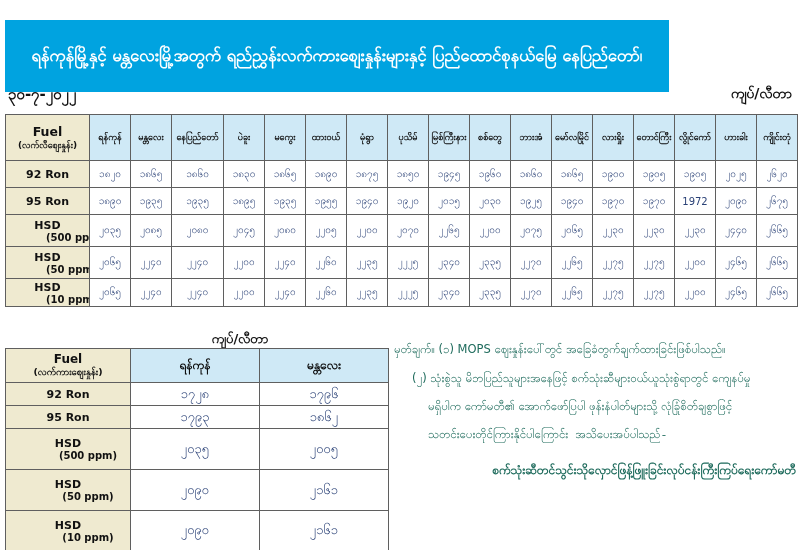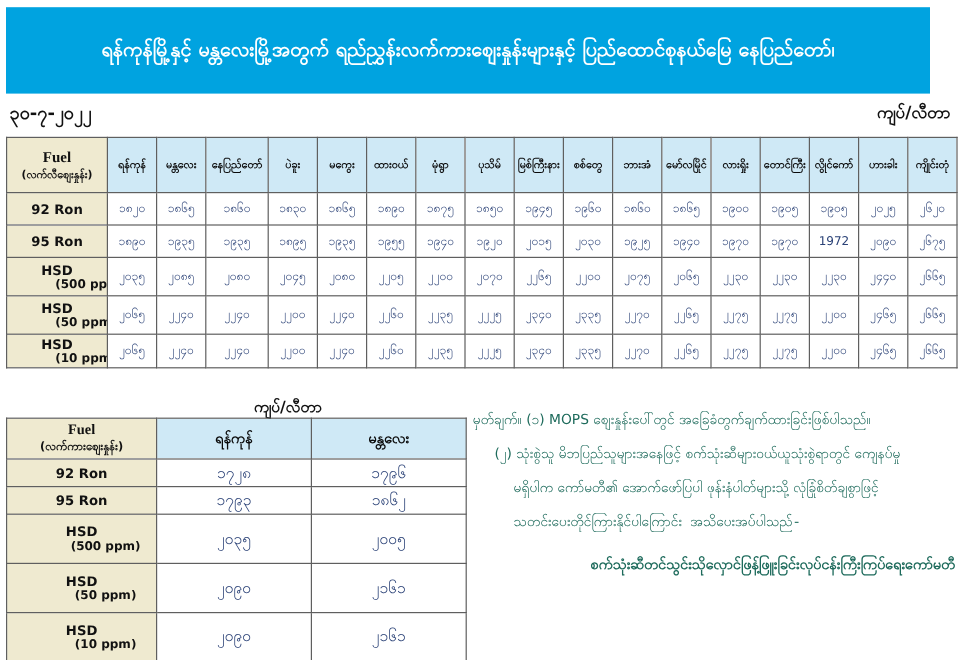--- a/index.html
+++ b/index.html
@@ -1,31 +1,31 @@
 <!DOCTYPE html>
 <html><head>
 <meta charset="utf-8">
 <style>
   html,body{margin:0;padding:0;background:#ffffff;}
   body{width:800px;height:550px;position:relative;overflow:hidden;
        font-family:"DejaVu Sans", sans-serif;color:#111;}
-  .banner{position:absolute;left:5px;top:6px;width:770px;height:72px;background:#00A3E0;
+  .banner{position:absolute;left:5px;top:20px;width:664px;height:72px;background:#00A3E0;
           color:#fff;font-weight:bold;font-size:16.5px;display:flex;flex-direction:column;
           justify-content:center;align-items:center;text-align:right;line-height:1.95;}
   .date{position:absolute;left:8px;top:84px;font-size:15px;font-weight:bold;}
   .unit-top{position:absolute;right:8px;top:84px;font-size:14px;font-weight:bold;}
 
   table{border-collapse:collapse;table-layout:fixed;}
   .big{position:absolute;left:5px;top:114px;width:792px;}
   .big th,.big td{border:1px solid #5f5f5f;padding:0;text-align:center;vertical-align:middle;
                   overflow:hidden;white-space:nowrap;}
   .big thead tr{height:46px;}
   .cityhead{background:#CFE9F6;font-size:9px;font-weight:bold;color:#0a0a0a;}
   .fuelhead{background:#EFEAD0;}
-  .f1{font-size:12.5px;font-weight:bold;font-family:Liberation Serif, serif;}
+  .f1{font-size:12.5px;font-weight:bold;}
   .f2{font-size:9px;font-weight:bold;}
   .labcell{background:#EFEAD0;}
   .lab1{font-size:11px;font-weight:bold;}
   .lab2{font-size:10px;font-weight:bold;padding-left:40px;}
   .val{font-size:10px;color:#2B4277;background:#fff;}
 
   .small{position:absolute;left:5px;top:348px;width:384px;}
   .small th,.small td{border:1px solid #5f5f5f;padding:0;text-align:center;vertical-align:middle;overflow:hidden;}
   .small thead tr{height:34px;}
   .small .cityhead{font-size:12px;}

